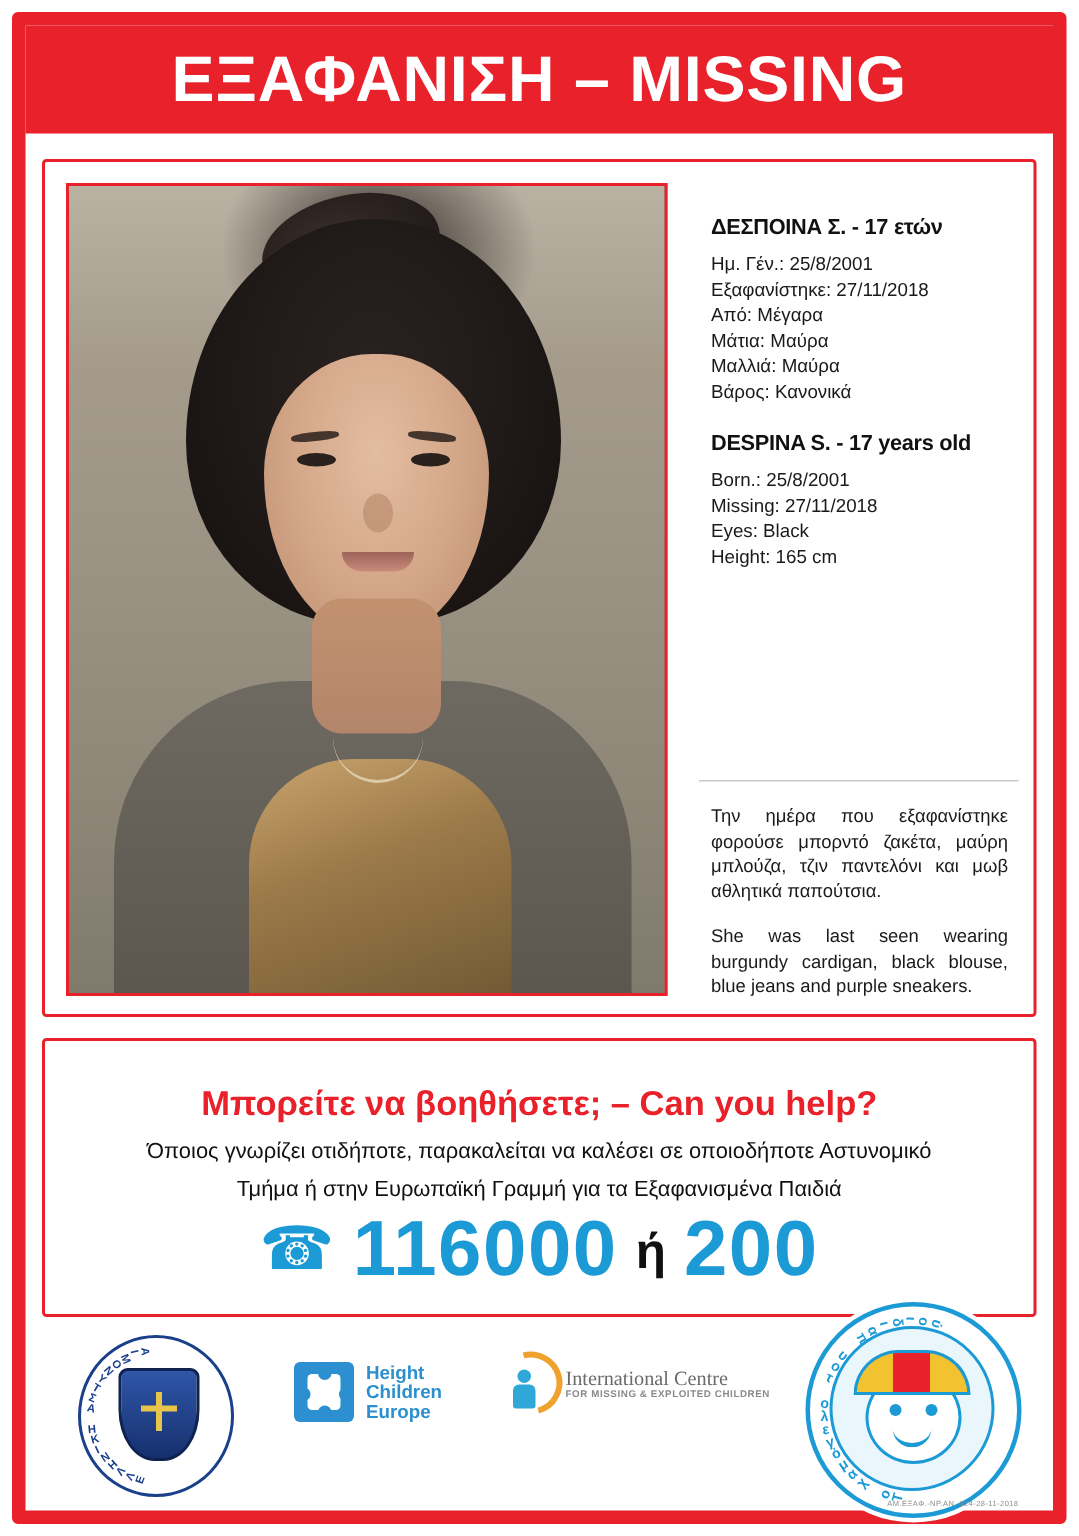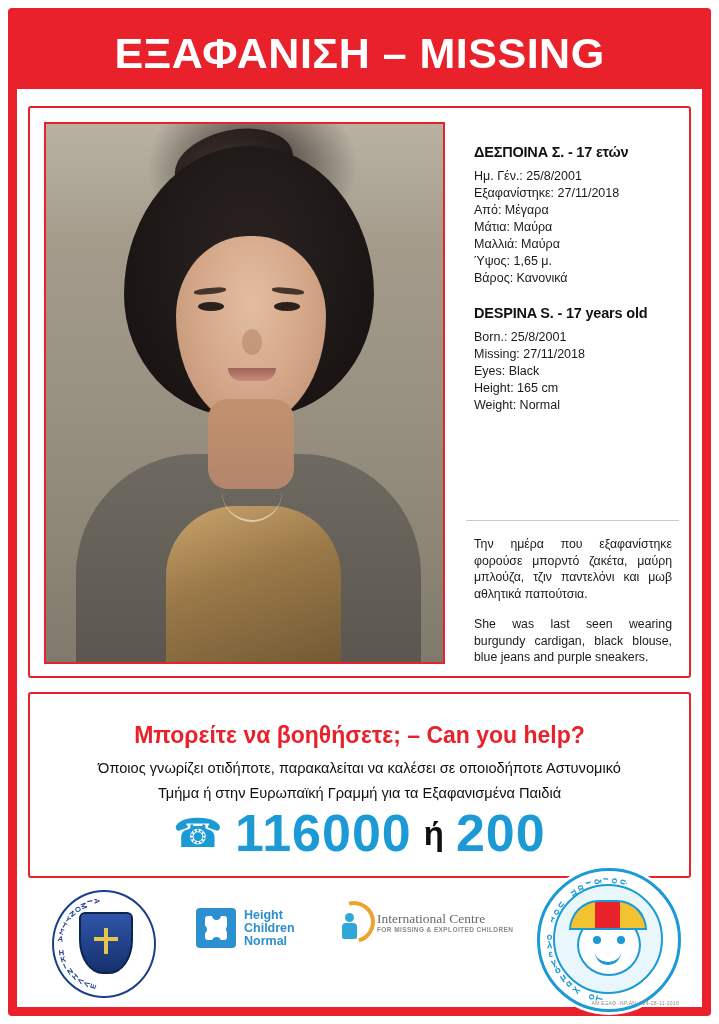--- a/index.html
+++ b/index.html
@@ -510,31 +510,29 @@
     </div>
 
     <div class="info">
       <div class="info-block">
         <div class="info-name">ΔΕΣΠΟΙΝΑ Σ. - 17 ετών</div>
         <div class="info-line">Ημ. Γέν.: 25/8/2001</div>
         <div class="info-line">Εξαφανίστηκε: 27/11/2018</div>
         <div class="info-line">Από: Μέγαρα</div>
         <div class="info-line">Μάτια: Μαύρα</div>
         <div class="info-line">Μαλλιά: Μαύρα</div>
-        <div class="info-line">Ύψος: 1,65 μ.</div>
         <div class="info-line">Βάρος: Κανονικά</div>
 
         <div class="info-gap"></div>
 
         <div class="info-name">DESPINA S. - 17 years old</div>
         <div class="info-line">Born.: 25/8/2001</div>
         <div class="info-line">Missing: 27/11/2018</div>
         <div class="info-line">Eyes: Black</div>
         <div class="info-line">Height: 165 cm</div>
-        <div class="info-line">Weight: Normal</div>
       </div>
 
       <div class="divider"></div>
 
       <div class="desc">
         <p>Την ημέρα που εξαφανίστηκε φορούσε μπορντό ζακέτα, μαύρη μπλούζα, τζιν παντελόνι και μωβ αθλητικά παπούτσια.</p>
         <p>She was last seen wearing burgundy cardigan, black blouse, blue jeans and purple sneakers.</p>
       </div>
     </div>
   </div>
@@ -580,21 +578,21 @@
         <div class="cross"></div>
         <div class="cross2"></div>
       </div>
     </div>
 
     <div class="mce-logo">
       <div class="puzzle"></div>
       <div class="mce-text">
         <div>Height</div>
         <div>Children</div>
-        <div>Normal</div>
+        <div>Europe</div>
       </div>
     </div>
 
     <div class="icmec-logo">
       <div class="icmec-mark">
         <div class="arc"></div>
         <div class="fig-head"></div>
         <div class="fig-body"></div>
       </div>
       <div class="icmec-text">

